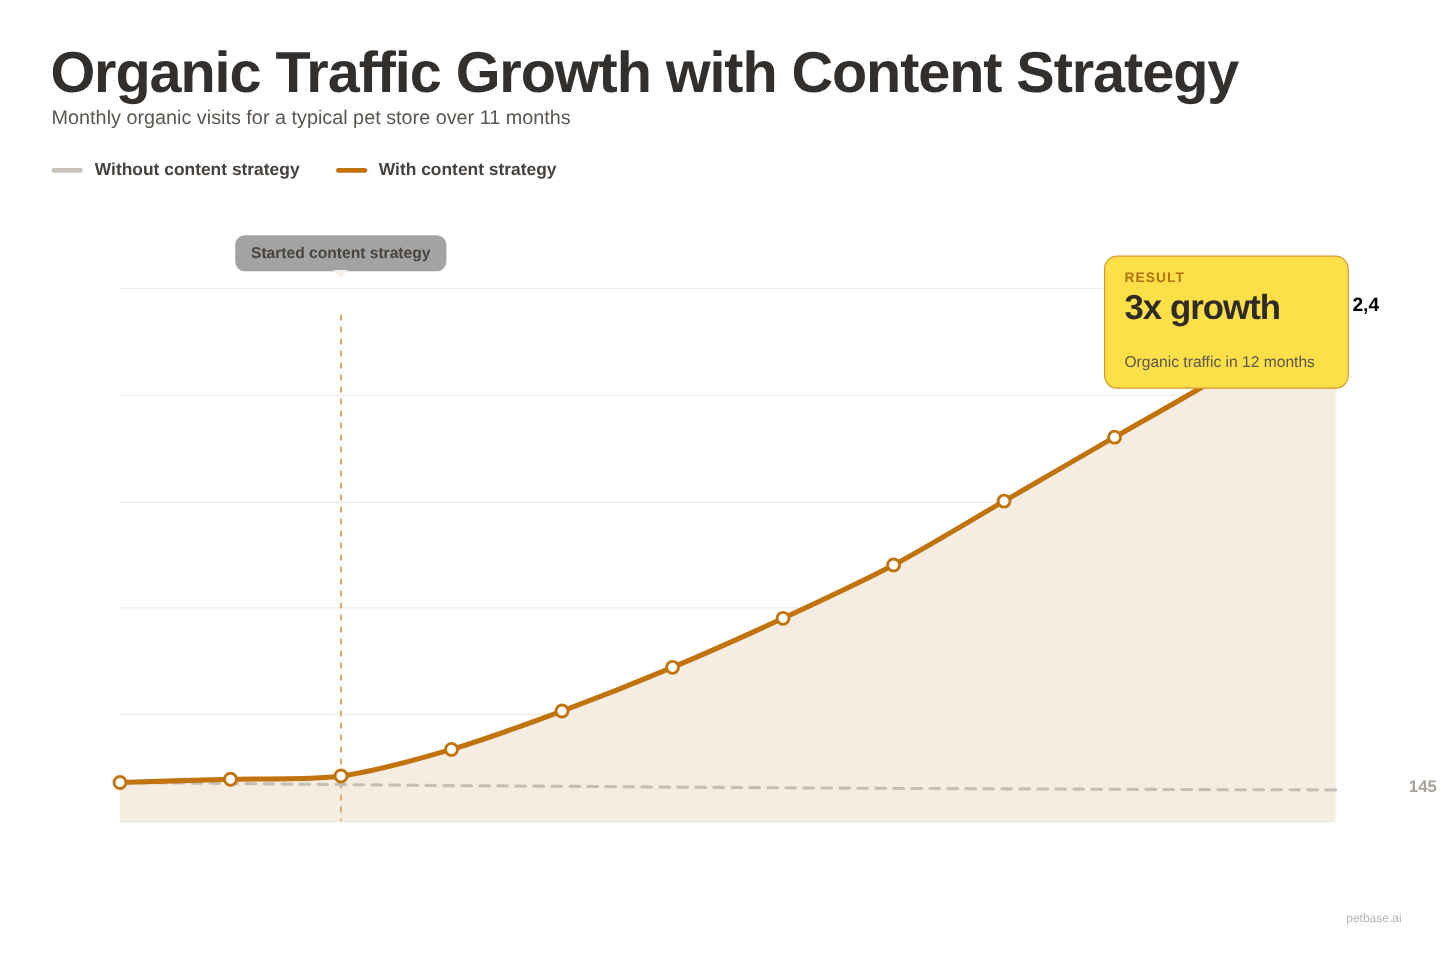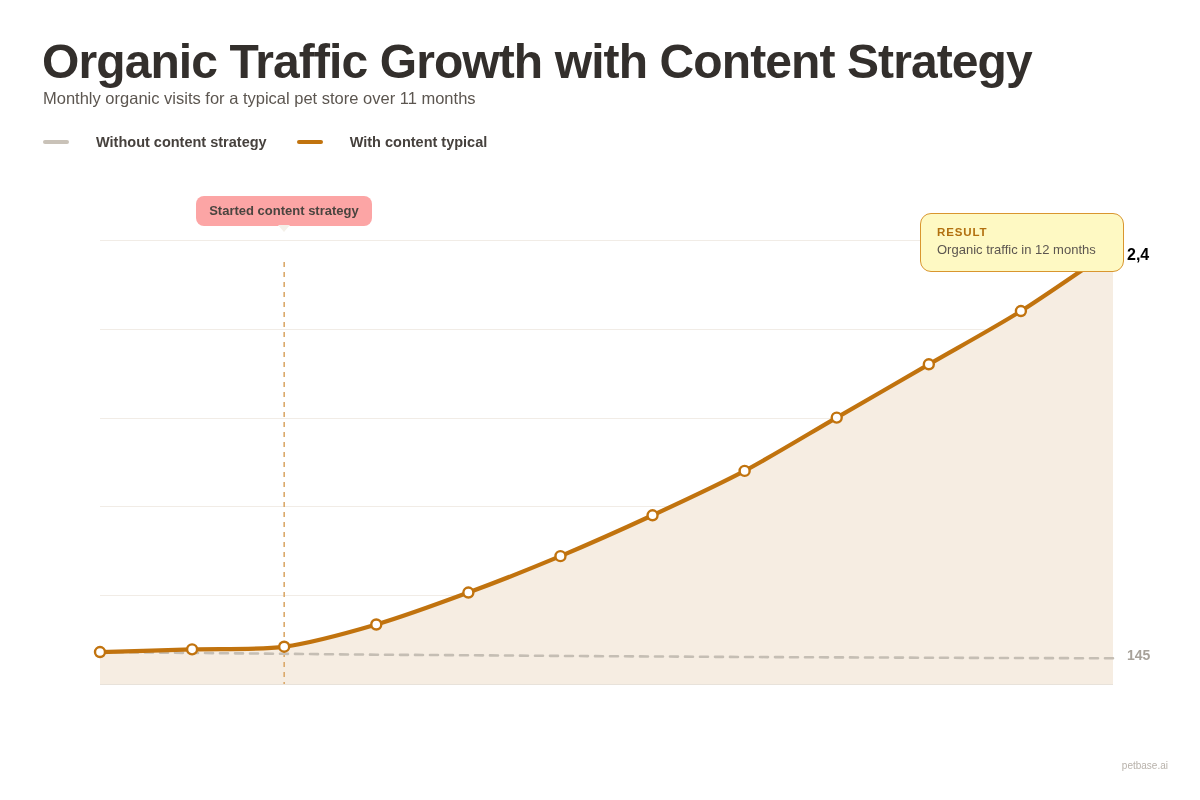--- a/index.html
+++ b/index.html
@@ -43,21 +43,21 @@
     position: absolute;
     left: 43px;
     top: 134px;
     display: flex;
     align-items: center;
     gap: 30px;
   }
   .legend-item {
     display: flex;
     align-items: center;
-    gap: 27px;
+    gap: 10px;
     font-size: 14.5px;
     font-weight: bold;
     color: #46413d;
     white-space: nowrap;
   }
   .legend-swatch {
     display: block;
     width: 26px;
     height: 4px;
     border-radius: 2px;
@@ -88,21 +88,21 @@
     width: 1200px;
     height: 800px;
     overflow: visible;
   }
 
   
   #event-annotation {
     position: absolute;
     top: 196px;
     left: 236px;
-    background: #fca5a5;
+    background: #a3a3a3;
     border-radius: 8px;
     padding: 7px 13px 8px;
     font-size: 13px;
     font-weight: bold;
     color: #4a443f;
     white-space: nowrap;
   }
   #event-annotation::after {
     content: "";
     position: absolute;
@@ -115,60 +115,60 @@
     border-right: 6px solid transparent;
     border-top: 7px solid #f4f0e9;
   }
 
   
   #result-callout {
     position: absolute;
     left: 920px;
     top: 213px;
     width: 204px;
-    background: #fef9c3;
+    background: #fde047;
     border: 1.6px solid #d9962f;
     border-radius: 11px;
     padding: 12px 16px 14px;
     box-sizing: border-box;
   }
   #result-eyebrow {
     font-size: 11.5px;
     font-weight: bold;
     letter-spacing: 0.9px;
     color: #b2700f;
   }
   #result-headline {
     margin-top: 3px;
     font-size: 29px;
     font-weight: bold;
     letter-spacing: -0.8px;
     color: #2f2b28;
     line-height: 1.12;
   }
   #result-sub {
-    margin-top: 4px;
+    margin-top: 21px;
     font-size: 13px;
     color: #5c5650;
     white-space: nowrap;
   }
 
   
   #end-label-with {
     position: absolute;
     left: 1127px;
     top: 246px;
     font-size: 16px;
     font-weight: bold;
     color: #000000;
     white-space: nowrap;
   }
   #end-label-without {
     position: absolute;
-    left: 1127px;
+    left: 1174px;
     top: 647px;
     font-size: 14px;
     font-weight: bold;
     color: #a8a29a;
     white-space: nowrap;
   }
 
   
   #watermark {
     position: absolute;
@@ -185,21 +185,21 @@
 <div id="chart-title">Organic Traffic Growth with Content Strategy</div>
 <div id="chart-subtitle">Monthly organic visits for a typical pet store over 11 months</div>
 
 <div id="legend">
   <div class="legend-item">
     <span class="legend-swatch" style="background:#c9c2b8"></span>
     <span>Without content strategy</span>
   </div>
   <div class="legend-item">
     <span class="legend-swatch" style="background:#c1730e"></span>
-    <span>With content typical</span>
+    <span>With content strategy</span>
   </div>
 </div>
 
 <div id="plot">
   <div id="gridlines">
       <div class="gridline zero" style="top: 444px;"></div>
       <div class="gridline" style="top: 355.2px;"></div>
       <div class="gridline" style="top: 266.4px;"></div>
       <div class="gridline" style="top: 177.6px;"></div>
       <div class="gridline" style="top: 88.8px;"></div>
@@ -227,19 +227,20 @@
       <circle cx="928.8181818181819" cy="364.32" r="5" fill="#ffffff" stroke="#c1730e" stroke-width="2.4"></circle>
       <circle cx="1020.909090909091" cy="311.04" r="5" fill="#ffffff" stroke="#c1730e" stroke-width="2.4"></circle>
       <circle cx="1113" cy="248.88" r="5" fill="#ffffff" stroke="#c1730e" stroke-width="2.4"></circle>
     </g>
 </svg>
 
 <div id="event-annotation" style="left: 196.182px;">Started content strategy</div>
 
 <div id="result-callout">
   <div id="result-eyebrow">RESULT</div>
+  <div id="result-headline">3x growth</div>
   <div id="result-sub">Organic traffic in 12 months</div>
 </div>
 
 <div id="end-label-with">2,4</div>
 <div id="end-label-without">145</div>
 
 <div id="watermark">petbase.ai</div>
 
 </body></html>

